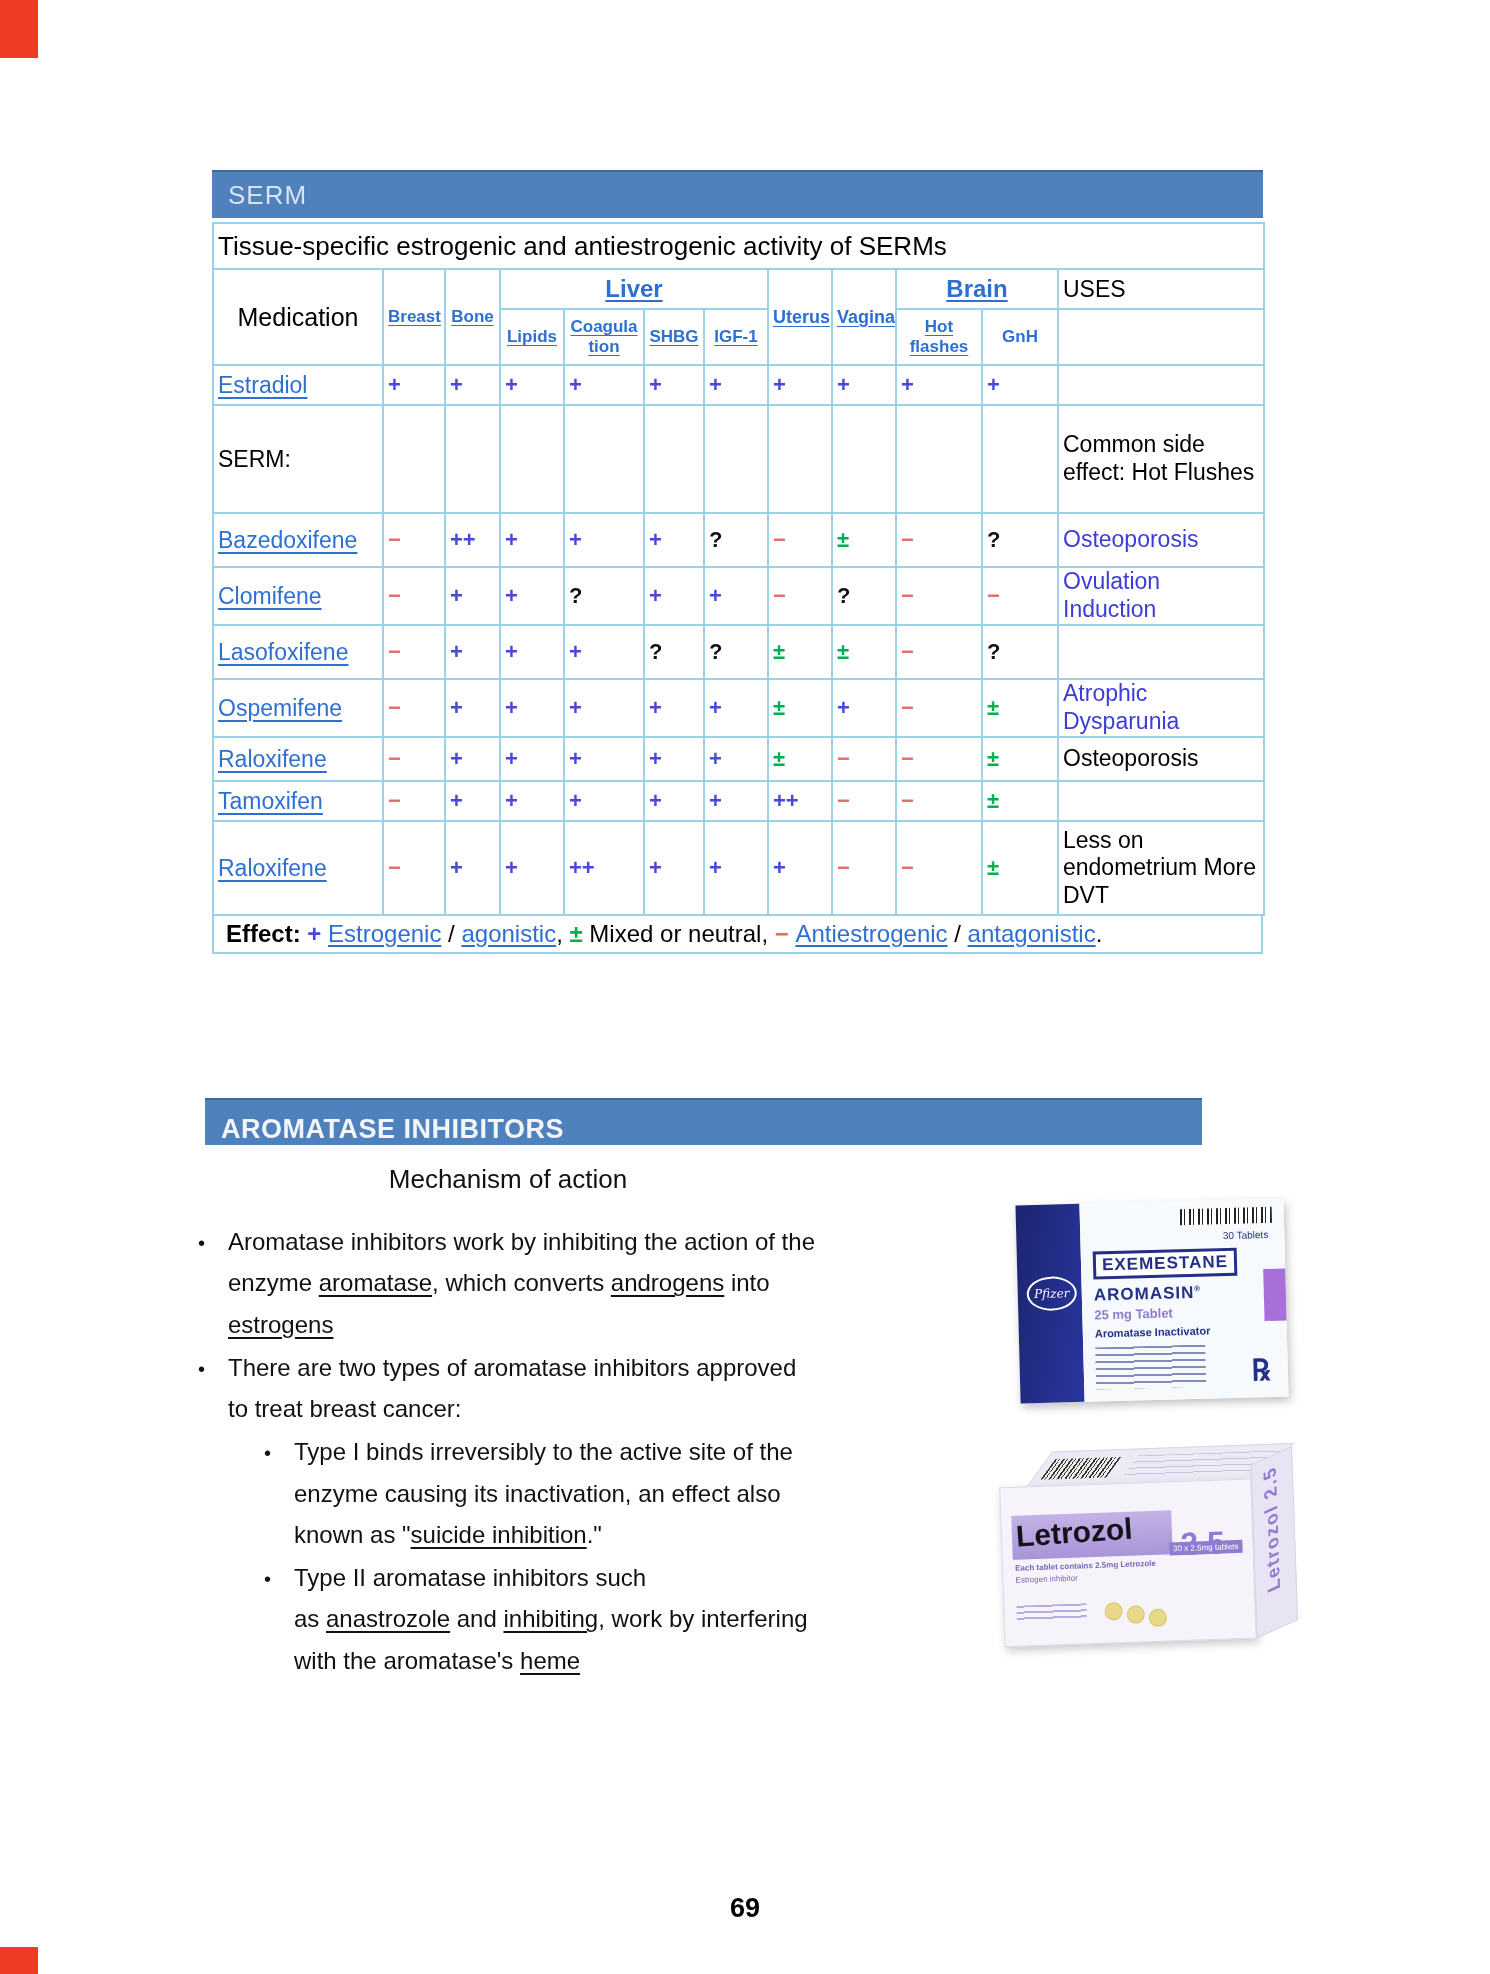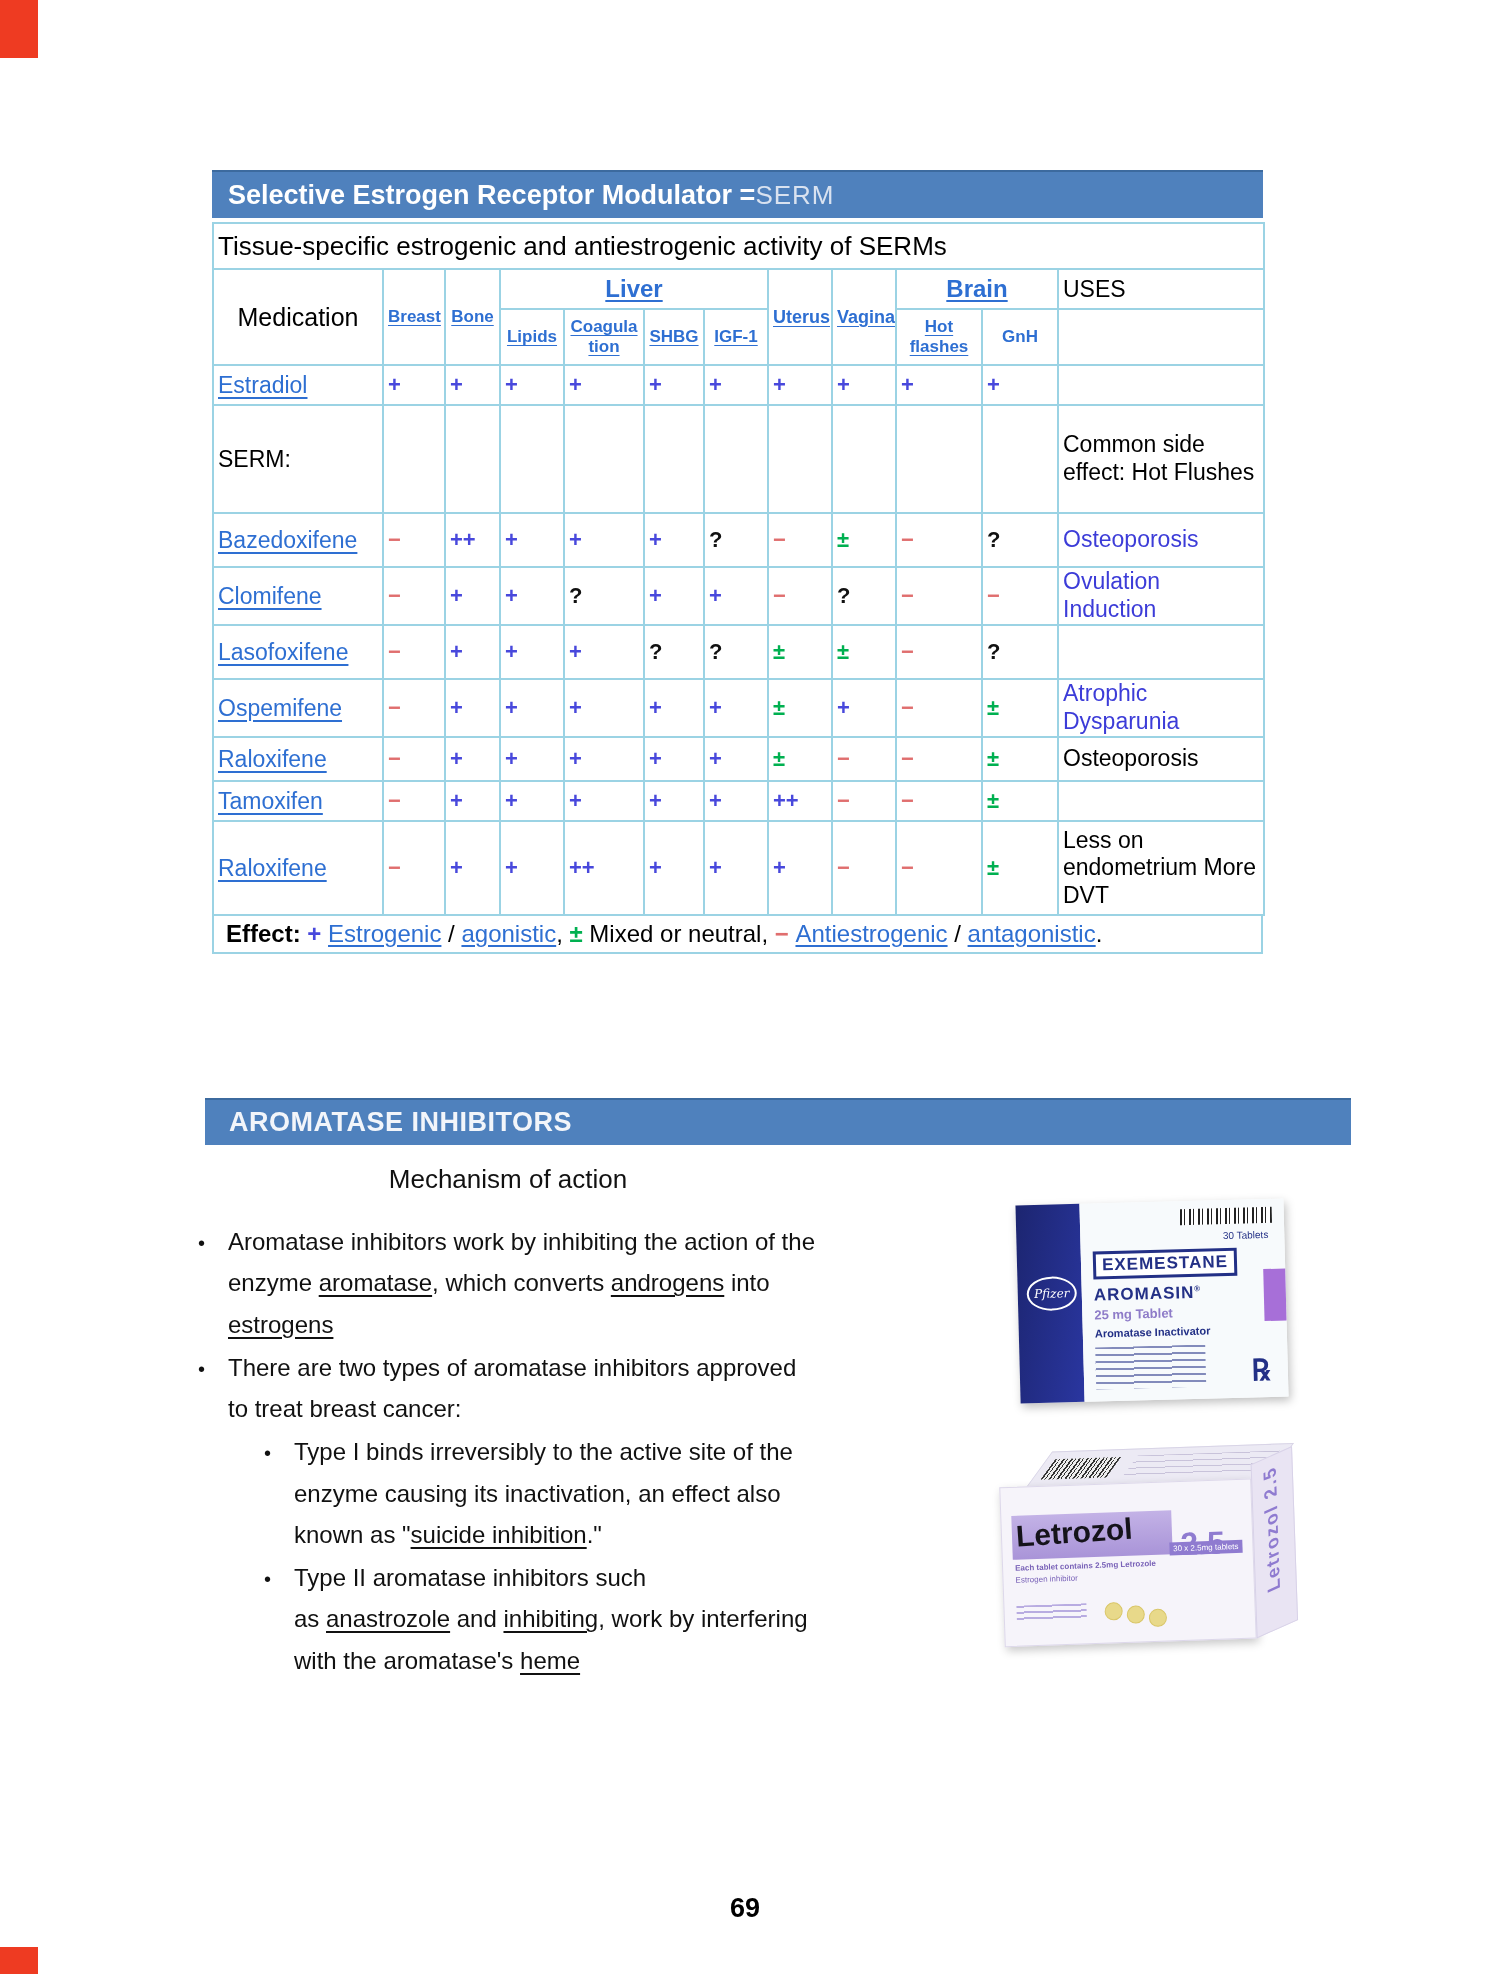--- a/index.html
+++ b/index.html
@@ -58,22 +58,22 @@
     padding:0 12px;font-size:24px;line-height:1.5;color:#000;box-sizing:border-box;width:1051px;
   }
   .effect-box b{font-weight:bold;}
   .fx-pos{color:#4848dc;font-weight:bold;}
   .fx-pm{color:#00b050;font-weight:bold;}
   .fx-neg{color:#e06e6e;font-weight:bold;}
   .fx-link{color:#2e6fd2;text-decoration:underline;text-underline-offset:3px;cursor:pointer;}
 
   
   .aro-banner{
-    position:absolute;left:205px;top:1098px;width:1146px;height:47px;
-    background:#4f81bd;display:flex;align-items:center;padding-left:24px;box-sizing:border-box;
+    position:absolute;left:205px;top:1098px;width:997px;height:47px;
+    background:#4f81bd;display:flex;align-items:flex-end;padding-left:16px;box-sizing:border-box;
     border-top:2px solid #3c6a9e;
   }
   .aro-banner span{color:#f2f5fa;font-weight:bold;font-size:27px;letter-spacing:0.5px;}
 
   .mech{position:absolute;left:198px;top:1164px;width:620px;font-size:24px;color:#111;}
   .mech-heading{font-size:26px;margin-bottom:26px;text-align:center;}
   .bullet{display:flex;margin-bottom:2px;line-height:1.72;}
   .bullet .dot{width:30px;flex:none;}
   .bullet .dot::before{content:"•";font-size:20px;}
   .bullet.lvl2{margin-left:66px;}
@@ -131,21 +131,20 @@
 </style>
 </head>
 <body>
 
 <div class="page">
 
   <div class="corner tl"></div>
   <div class="corner bl"></div>
 
   <div class="serm-banner">
-    <span class="t1">Selective Estrogen Receptor Modulator = </span>
     <span class="t2">SERM</span>
   </div>
 
   <div class="tablewrap">
     <table class="serm">
       <colgroup>
         <col style="width:170px">
           <col style="width:62px">
           <col style="width:55px">
         <col style="width:64px">

